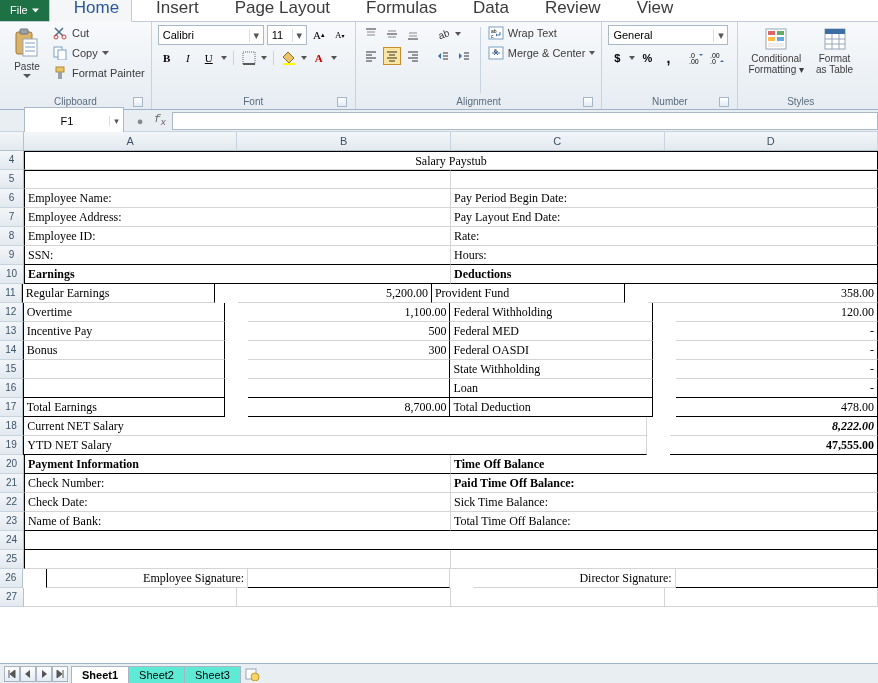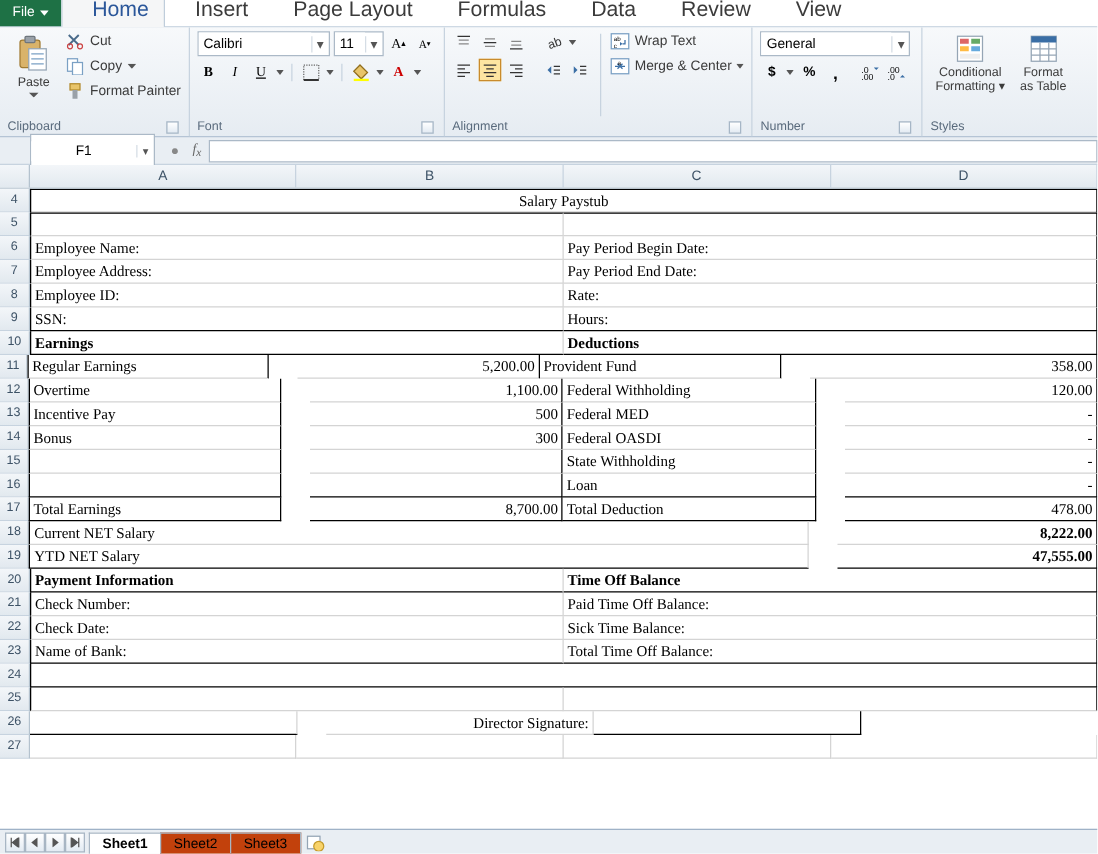--- a/index.html
+++ b/index.html
@@ -7,21 +7,21 @@
   
   .tabrow { display:flex; align-items:flex-end; height:22px; background:#fff; border-bottom:1px solid #bfcddb;}
   .filetab { background:#1e7145; color:#fff; padding:3px 10px; font-size:11px; display:flex; align-items:center; gap:4px; height:22px;}
   .filetab svg{width:7px;height:7px;fill:#fff;}
   .rtab { padding:4px 12px 3px 24px; color:#3b3b3b; font-size:17px; cursor:default;}
   .rtab.active { background:#f5f6f7; border:1px solid #bfcddb; border-bottom:1px solid #f5f6f7; margin-bottom:-1px; border-radius:2px 2px 0 0; color:#2b579a;}
   
   .ribbon { background:linear-gradient(#f7f9fb,#e6ecf2); border-bottom:1px solid #9fb2c7; display:flex; height:88px;}
   .group { border-right:1px solid #c7d3df; display:flex; flex-direction:column; justify-content:space-between; padding:3px 6px 0 6px;}
   .group-body{display:flex; gap:4px; align-items:flex-start; flex:1;}
-  .group-label{ font-size:10px; color:#5a6b7d; padding:1px 0 2px 0; position:relative;}
+  .group-label{ text-align:center; font-size:10px; color:#5a6b7d; padding:1px 0 2px 0; position:relative;}
   .glx{position:absolute; right:2px; bottom:2px; width:10px;height:10px; border:1px solid #a6b6c6; background:linear-gradient(#fff,#e3ebf3);}
   .vstack{display:flex;flex-direction:column;gap:2px;}
   .hstack{display:flex;align-items:center;gap:3px;}
   .bigbtn{display:flex;flex-direction:column;align-items:center;justify-content:center;gap:2px; padding:2px 4px; min-width:42px;}
   .bigbtn .lbl{font-size:10px;color:#3b3b3b;text-align:center; line-height:11px;}
   .smbtn{display:flex;align-items:center;gap:4px;font-size:11px;color:#3b3b3b;}
   .icon16{width:16px;height:16px;display:inline-flex;align-items:center;justify-content:center;}
   .icon24{width:24px;height:24px;display:inline-flex;align-items:center;justify-content:center;}
   .icon32{width:32px;height:32px;display:inline-flex;align-items:center;justify-content:center;}
   .sep{width:1px;background:#c7d3df;align-self:stretch;margin:2px 3px;}
@@ -51,21 +51,21 @@
   .bold{font-weight:bold;}
   .bthick-b{border-bottom:1.5px solid #000;}
   .bthick-t{border-top:1.5px solid #000;}
   .bthick-l{border-left:1.5px solid #000;}
   .bthick-r{border-right:1.5px solid #000;}
   .thin-r{border-right:1px solid #000;}
   
   .sheetbar{height:20px;border-top:1px solid #9fb2c7;background:#e9eef3;display:flex;align-items:center;}
   .navbtns{display:flex;gap:0;padding:0 4px;}
   .navbtn{width:16px;height:16px;display:flex;align-items:center;justify-content:center;border:1px solid #a8b6c4;background:linear-gradient(#fff,#e3ebf3);}
-  .stab{padding:2px 10px;border:1px solid #a8b6c4;border-bottom:none;background:#c2410c;font-size:11px;margin-left:-1px;position:relative;top:1px;}
+  .stab{padding:2px 10px;border:1px solid #a8b6c4;border-bottom:none;background:#5eead4;font-size:11px;margin-left:-1px;position:relative;top:1px;}
   .stab.active{background:#fff;border-bottom:1px solid #fff;font-weight:bold;}
   .newtab{width:22px;display:flex;align-items:center;justify-content:center;}
 </style>
 </head>
 <body>
 
 <div class="tabrow">
   <div class="filetab">
       <span>File</span>
       <svg viewBox="0 0 10 10">
@@ -368,21 +368,21 @@
   </div>
 </div>
 
 <div class="namebox-row">
   <div class="namebox">
       <input value="F1" style="">
       <span class="dd">▾</span>
     </div>
   <div class="fxarea">
     <span class="icon16" style="color:#888;">●</span>
-    <span style="font-style:italic;font-family:Liberation Serif, serif;color:#666;">f<sub>x</sub></span>
+    <span style="font-style:italic;font-family:Liberation Mono, monospace;color:#666;">f<sub>x</sub></span>
     <input class="fxbar" value="" style="">
   </div>
 </div>
 
 <div class="gridwrap">
   <div class="colhdrs">
     <div class="corner"></div>
     <div class="ch" style="width:214px;">A</div>
     <div class="ch" style="width:214px;">B</div>
     <div class="ch" style="width:214px;">C</div>
@@ -402,21 +402,21 @@
     </div>
 
     <div class="row">
         <div class="rh">6</div>
       <div class="cell bthick-l" style="width:428px;">Employee Name:</div>
       <div class="cell bthick-r" style="width:428px;">Pay Period Begin Date:</div>
     </div>
     <div class="row">
         <div class="rh">7</div>
       <div class="cell bthick-l" style="width:428px;">Employee Address:</div>
-      <div class="cell bthick-r" style="width:428px;">Pay Period End Date:</div>
+      <div class="cell bthick-r" style="width:428px;">Pay Layout End Date:</div>
     </div>
     <div class="row">
         <div class="rh">8</div>
       <div class="cell bthick-l" style="width:428px;">Employee ID:</div>
       <div class="cell bthick-r" style="width:428px;">Rate:</div>
     </div>
     <div class="row">
         <div class="rh">9</div>
       <div class="cell bthick-l bthick-b" style="width:428px;">SSN:</div>
       <div class="cell bthick-b bthick-r" style="width:428px;">Hours:</div>
@@ -475,38 +475,38 @@
         <div class="rh">17</div>
       <div class="cell bthick-l bthick-b thin-r" style="width:214px;">Total Earnings</div>
       <div class="cell right bthick-b thin-r" style="width:214px;">8,700.00</div>
       <div class="cell bthick-b thin-r" style="width:214px;">Total Deduction</div>
       <div class="cell right bthick-b bthick-r" style="width:214px;">478.00</div>
     </div>
 
     <div class="row">
         <div class="rh">18</div>
       <div class="cell bthick-l" style="width:642px;">Current NET Salary</div>
-      <div class="cell right bold bthick-r" style="width:214px;">8,222.00</div>
+      <div class="cell right bold bthick-r" style="width:214px;font-style:italic;">8,222.00</div>
     </div>
     <div class="row">
         <div class="rh">19</div>
       <div class="cell bthick-l bthick-b" style="width:642px;">YTD NET Salary</div>
       <div class="cell right bold bthick-b bthick-r" style="width:214px;">47,555.00</div>
     </div>
 
     <div class="row">
         <div class="rh">20</div>
       <div class="cell bold bthick-l bthick-b" style="width:428px;">Payment Information</div>
       <div class="cell bold bthick-b bthick-r" style="width:428px;">Time Off Balance</div>
     </div>
 
     <div class="row">
         <div class="rh">21</div>
       <div class="cell bthick-l" style="width:428px;">Check  Number:</div>
-      <div class="cell bthick-r" style="width:428px;">Paid Time Off Balance:</div>
+      <div class="cell bthick-r" style="width:428px;font-weight:bold;">Paid Time Off Balance:</div>
     </div>
     <div class="row">
         <div class="rh">22</div>
       <div class="cell bthick-l" style="width:428px;">Check Date:</div>
       <div class="cell bthick-r" style="width:428px;">Sick Time Balance:</div>
     </div>
     <div class="row">
         <div class="rh">23</div>
       <div class="cell bthick-l bthick-b" style="width:428px;">Name of Bank:</div>
       <div class="cell bthick-b bthick-r" style="width:428px;">Total Time Off Balance:</div>
@@ -517,20 +517,21 @@
       <div class="cell bthick-l bthick-b" style="width:856px;border-right:1.5px solid #000;"></div>
     </div>
     <div class="row">
         <div class="rh">25</div>
       <div class="cell bthick-l" style="width:428px;"></div>
       <div class="cell bthick-r" style="width:428px;"></div>
     </div>
 
     <div class="row">
         <div class="rh">26</div>
+      <div class="cell right bthick-l" style="width:214px;">Employee Signature:</div>
       <div class="cell bthick-b" style="width:214px;"></div>
       <div class="cell right" style="width:214px;">Director  Signature:</div>
       <div class="cell bthick-b bthick-r" style="width:214px;"></div>
     </div>
 
     <div class="row">
         <div class="rh">27</div>
       <div class="cell" style="width:214px;"></div>
       <div class="cell" style="width:214px;"></div>
       <div class="cell" style="width:214px;"></div>

